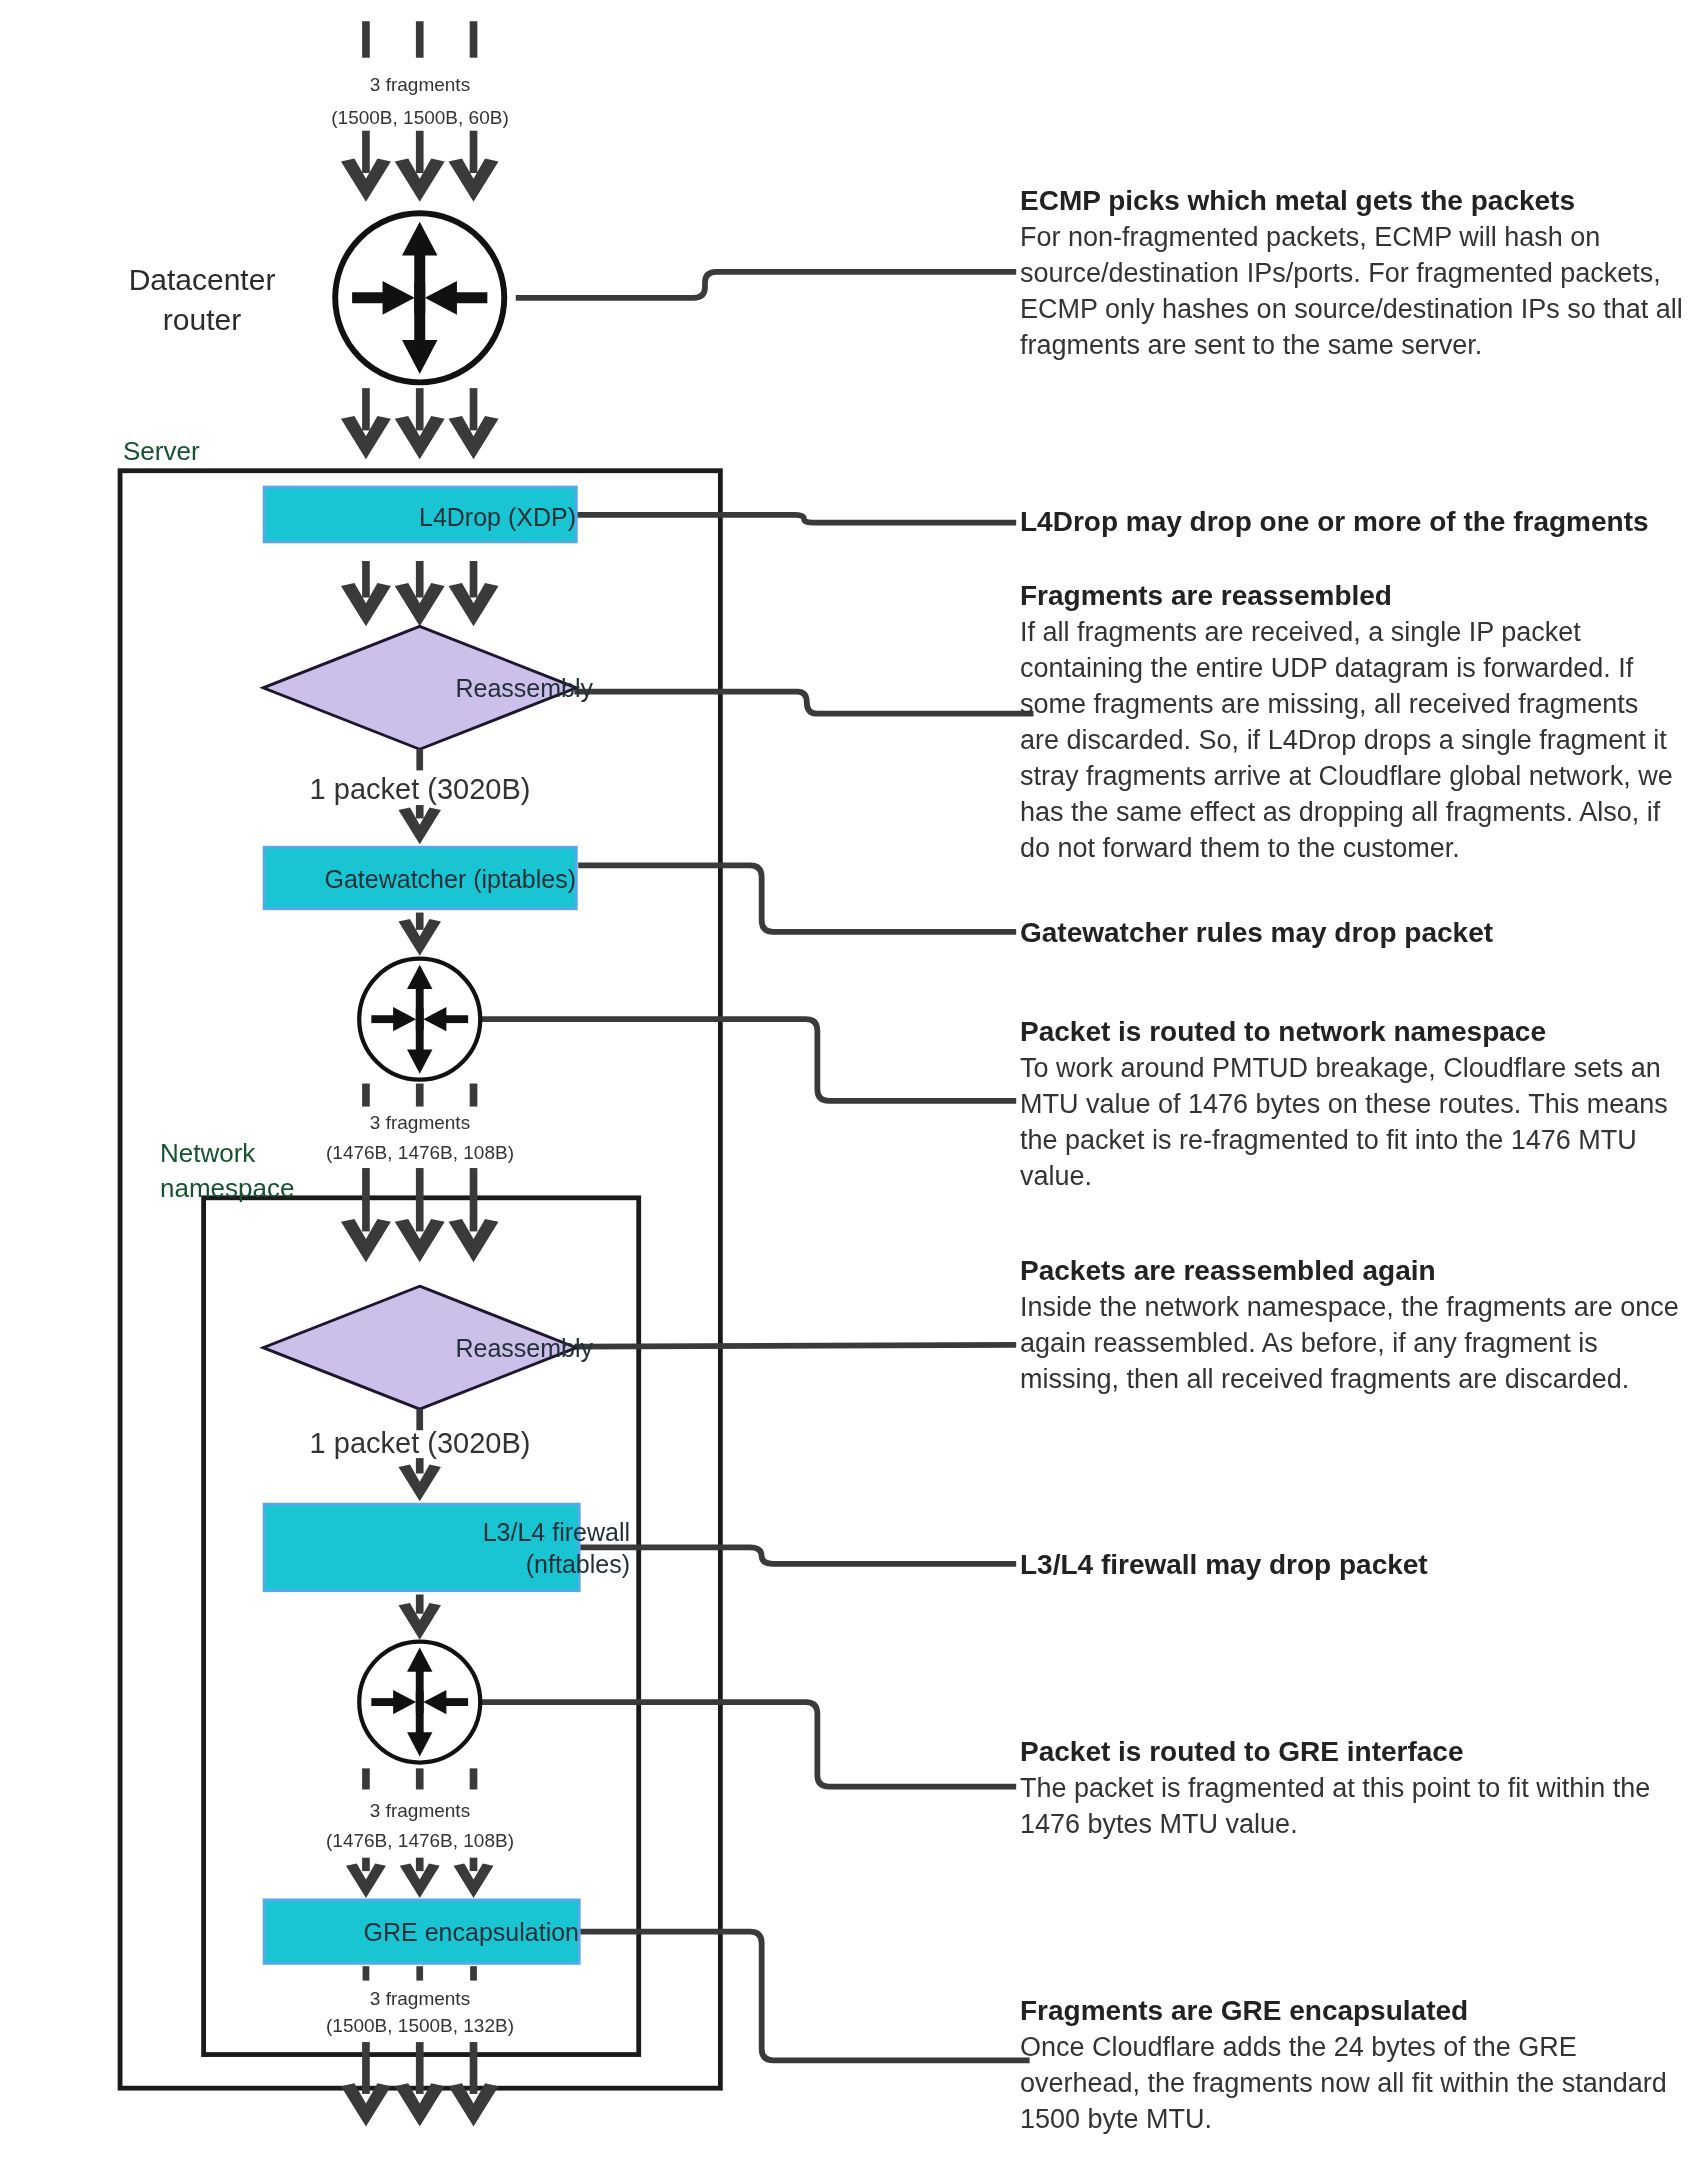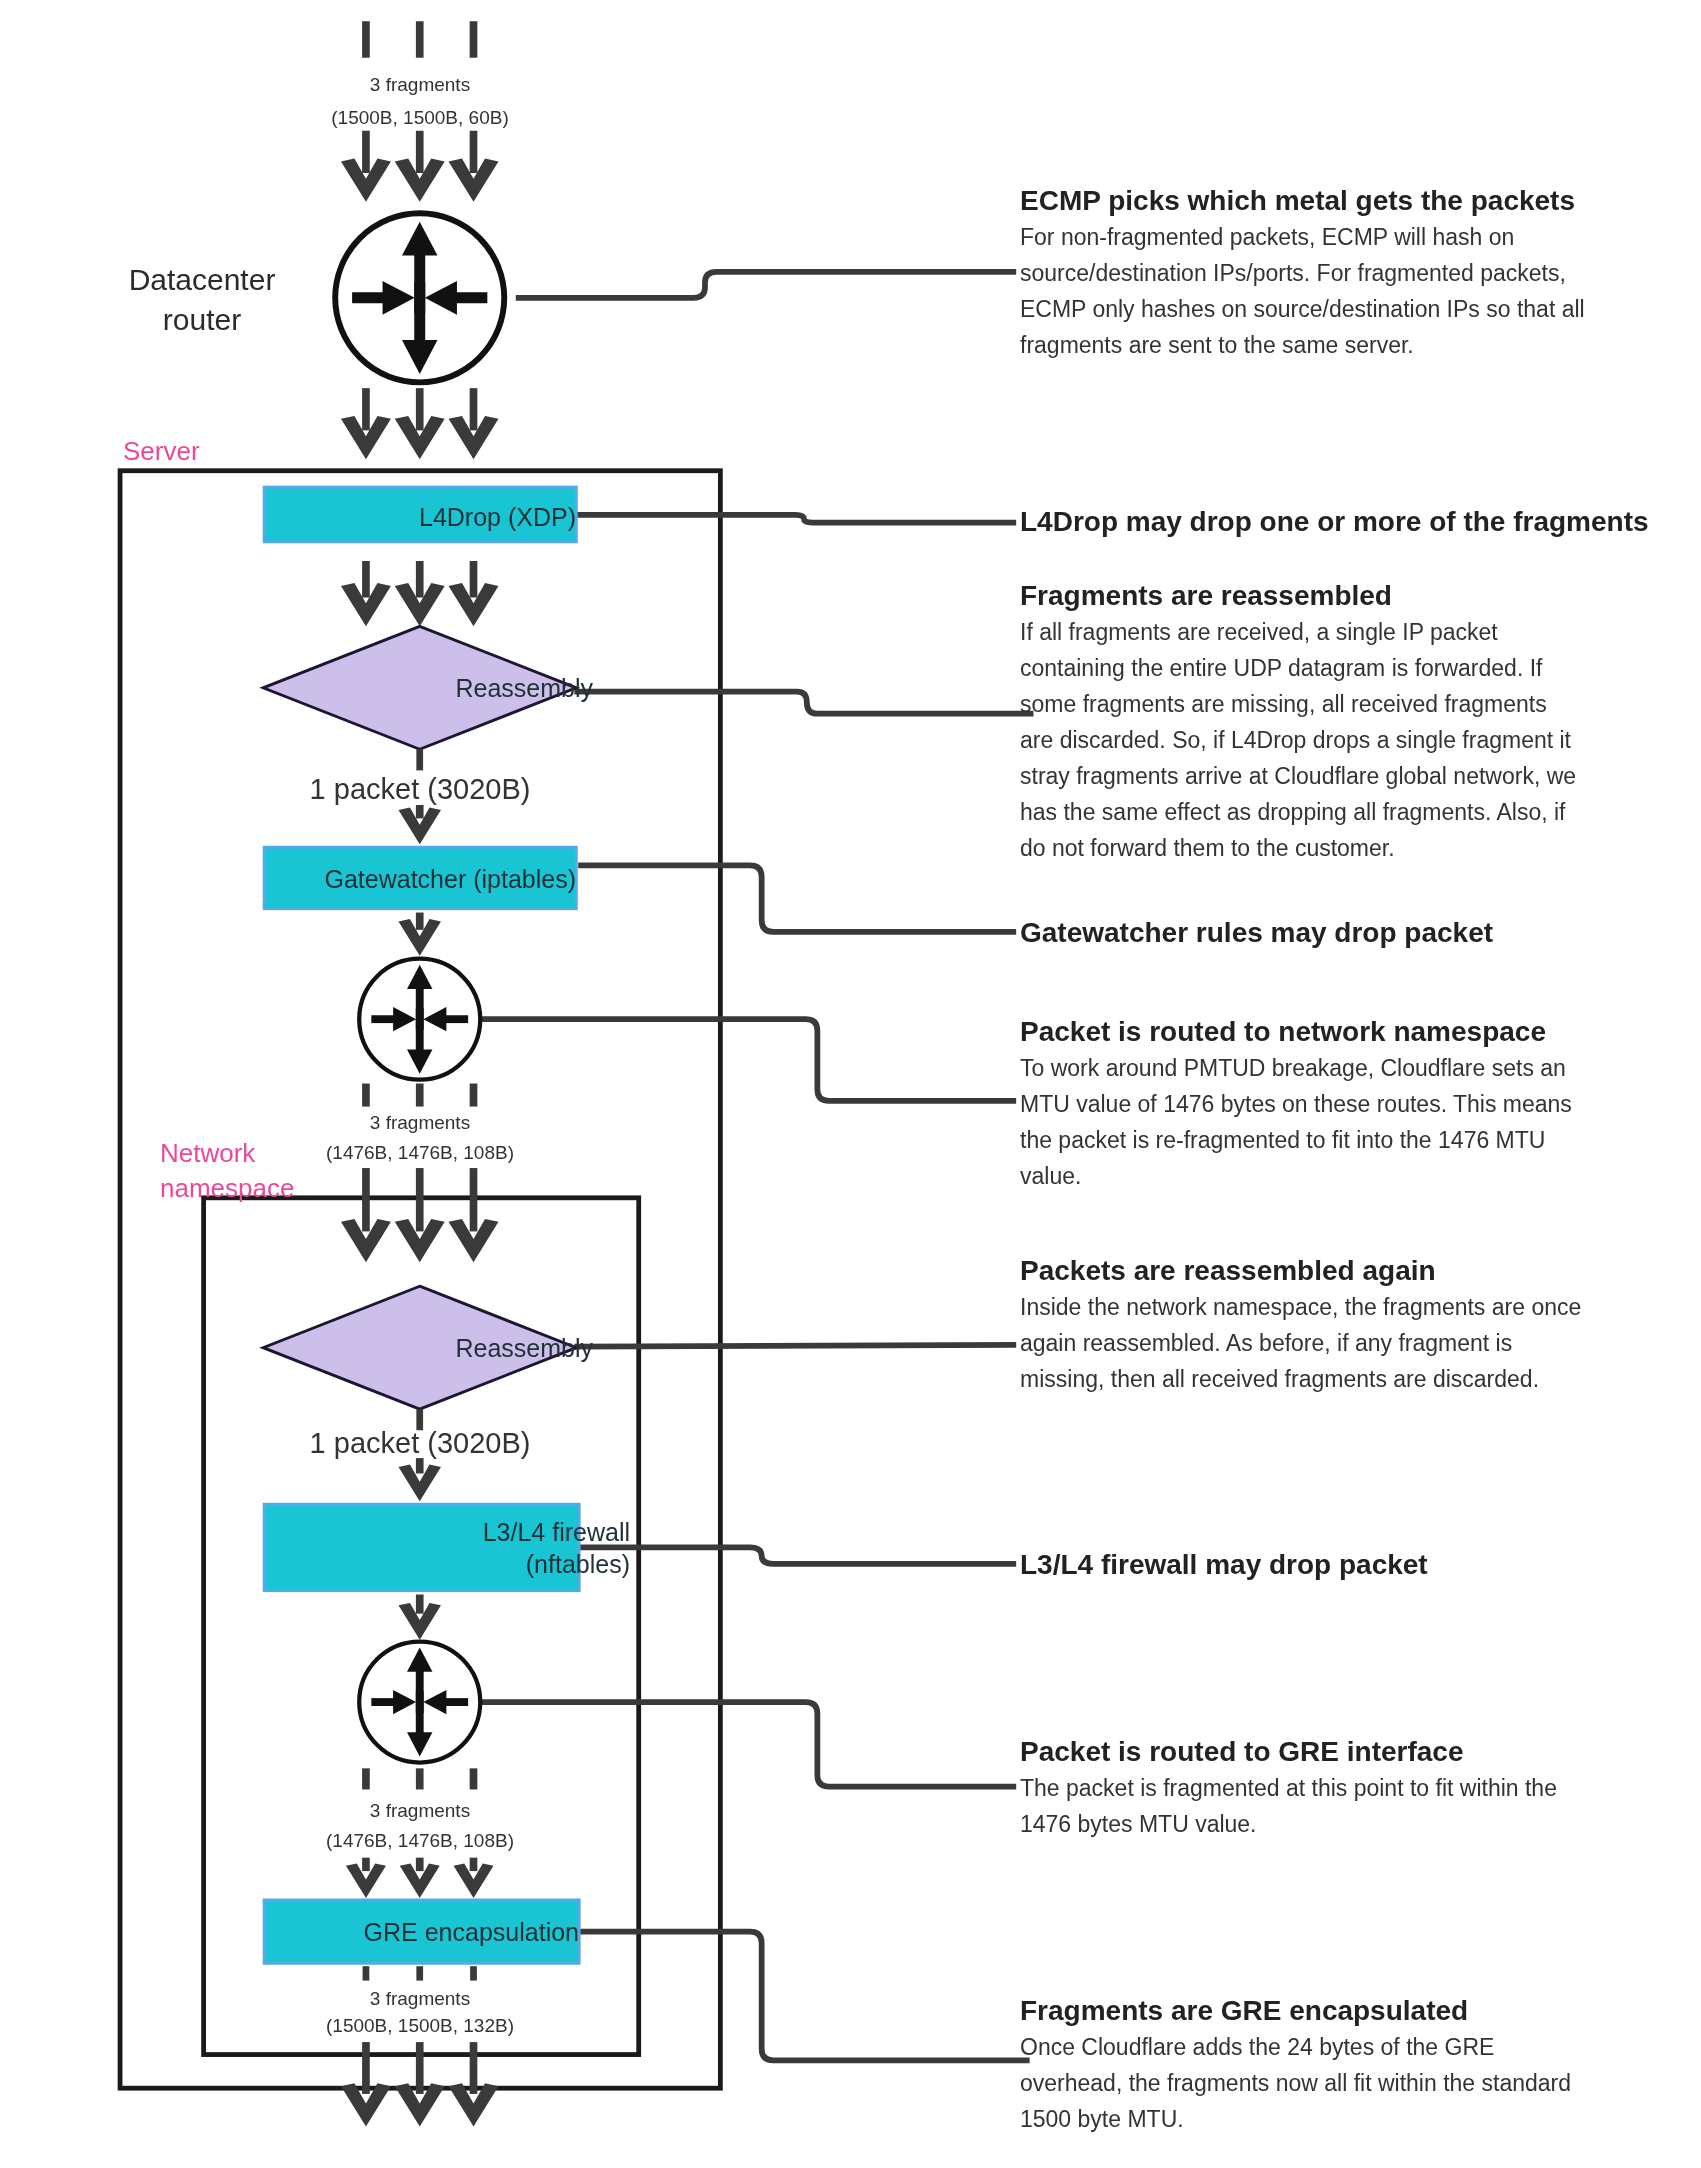--- a/index.html
+++ b/index.html
@@ -17,25 +17,25 @@
   .boxline{stroke:var(--border);fill:none;stroke-width:5;}
   .cyan-box{fill:var(--cyan-fill);stroke:var(--cyan-border);stroke-width:3;}
   .diamond{fill:var(--diamond-fill);stroke:var(--diamond-border);stroke-width:3;}
   .router-stroke{stroke:#111;fill:none;}
   .router-fill{fill:#111;stroke:none;}
   .lbl{position:absolute;}
   .center-lbl{left:247px;width:346px;text-align:center;}
   .frag{font-size:19px;line-height:31px;color:#333;}
   .packet{font-size:29px;line-height:35px;color:#333;}
   .shape-lbl{font-size:25px;line-height:32px;color:#223038;text-align:right;}
-  .outer-lbl{font-size:26px;line-height:35px;color:#ec4899;}
+  .outer-lbl{font-size:26px;line-height:35px;color:#14532d;}
   .dc-lbl{font-size:30px;line-height:40px;color:#2b2b2b;text-align:center;}
   .note{position:absolute;left:1020px;width:672px;}
   .note-title{font-size:28px;line-height:36px;font-weight:bold;color:var(--title);}
-  .note-line{font-size:23px;line-height:36px;color:var(--body);}
+  .note-line{font-size:27px;line-height:36px;color:var(--body);}
 </style>
 </head>
 <body>
 
 <div id="stage">
 
   <svg id="diagram-svg" width="1701" height="2168" viewBox="0 0 1771 2257">
     <defs>
 
       <g id="chev">

